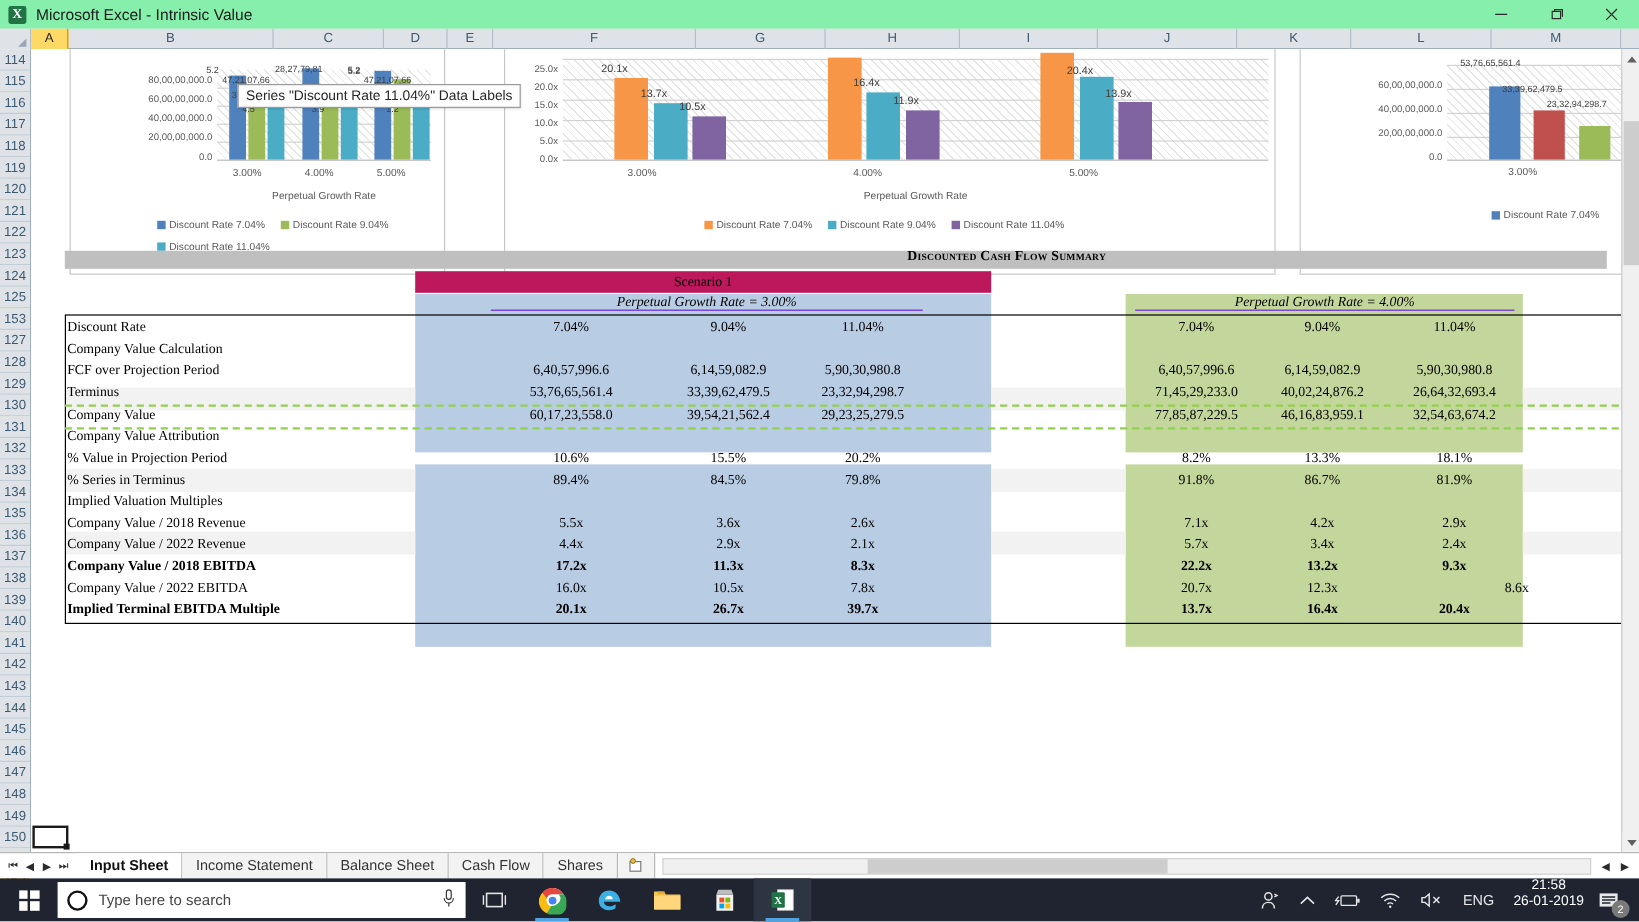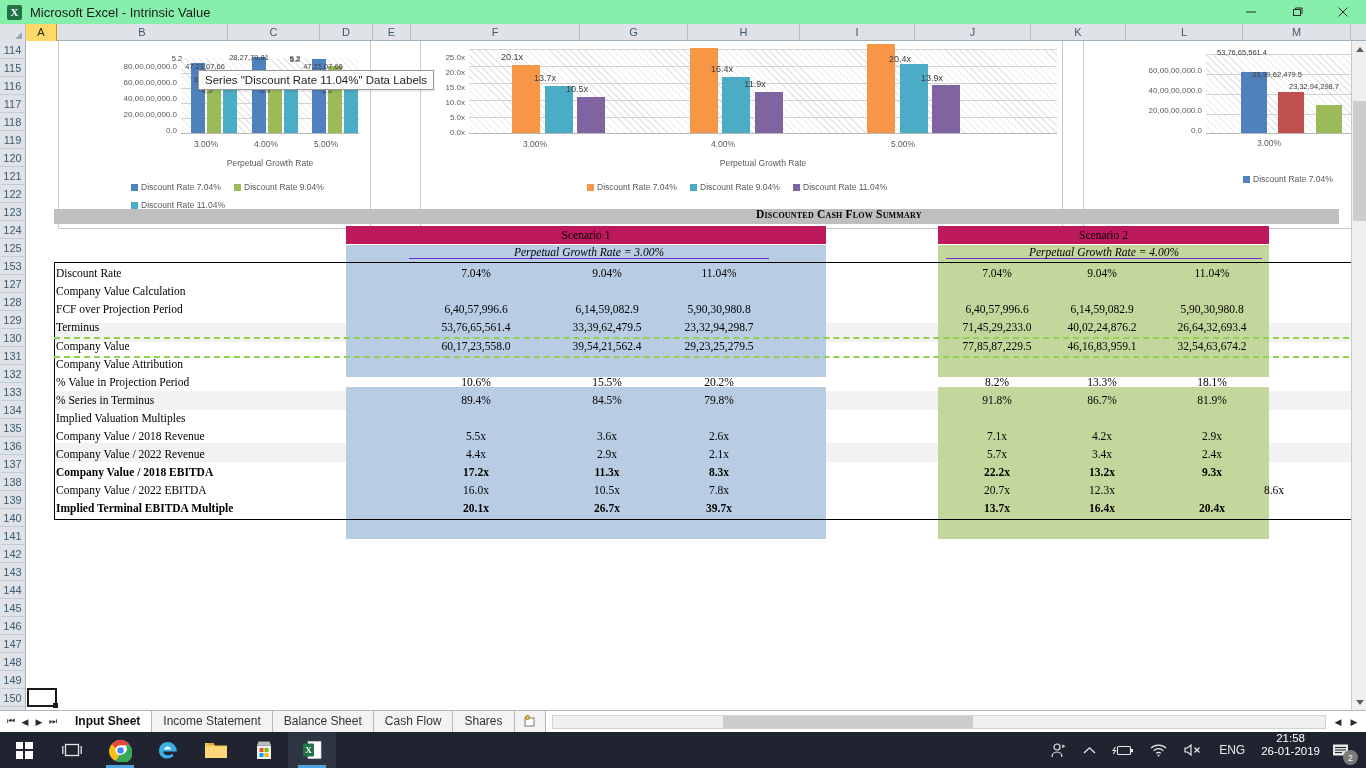--- a/index.html
+++ b/index.html
@@ -458,21 +458,20 @@
     </div>
 
     <div class="tooltip" style="left:172px; top:29px;">Series "Discount Rate 11.04%" Data Labels</div>
 
     <div class="dcf" style="left:28px; top:168px; width:1297px; height:335px;">
 
       <div class="band-grey" style="left:0; top:0; width:1285px;"></div>
       <div class="band-title" style="left:702px; top:-1px;">Discounted Cash Flow Summary</div>
 
       <div class="scen-head" style="left:292px; top:17px; width:480px;">Scenario 1</div>
-      <div class="scen-head" style="left:884px; top:17px; width:331px;">Scenario 2</div>
 
       <div class="scen-body s1" style="left:292px; top:36px; width:480px; height:132px;"></div>
       <div class="scen-body s2" style="left:884px; top:36px; width:331px; height:132px;"></div>
       <div class="scen-body s1" style="left:292px; top:178px; width:480px; height:152px;"></div>
       <div class="scen-body s2" style="left:884px; top:178px; width:331px; height:152px;"></div>
 
       <div class="rowstripe" style="left:0px; top:114px; width:292px; height:19px;"></div>
       <div class="rowstripe" style="left:772px; top:114px; width:112px; height:19px;"></div>
       <div class="rowstripe" style="left:1215px; top:114px; width:100px; height:19px;"></div>
       <div class="rowstripe" style="left:0px; top:182px; width:292px; height:19px;"></div>
@@ -575,21 +574,21 @@
       <div class="cellv" style="left:863px; top:239px; width:160px;">5.7x</div>
       <div class="cellv" style="left:968px; top:239px; width:160px;">3.4x</div>
       <div class="cellv" style="left:1078px; top:239px; width:160px;">2.4x</div>
 
       <div class="cellv b" style="left:863px; top:257px; width:160px;">22.2x</div>
       <div class="cellv b" style="left:968px; top:257px; width:160px;">13.2x</div>
       <div class="cellv b" style="left:1078px; top:257px; width:160px;">9.3x</div>
 
       <div class="cellv" style="left:863px; top:275px; width:160px;">20.7x</div>
       <div class="cellv" style="left:968px; top:275px; width:160px;">12.3x</div>
-      <div class="cellv" style="left:1070px; top:275px; width:160px;text-align:right;">8.6x</div>
+      <div class="cellv" style="left:1130px; top:275px; width:160px;">8.6x</div>
 
       <div class="cellv b" style="left:863px; top:293px; width:160px;">13.7x</div>
       <div class="cellv b" style="left:968px; top:293px; width:160px;">16.4x</div>
       <div class="cellv b" style="left:1078px; top:293px; width:160px;">20.4x</div>
 
       <div class="tbl-border" style="left:0px; top:53px; width:1345px; height:258px;"></div>
       <div class="dash-line" style="left:0px; top:128px; width:1345px;"></div>
       <div class="dash-line" style="left:0px; top:147px; width:1345px;"></div>
     </div>
   </div>
@@ -629,20 +628,31 @@
 
   <div class="taskbar">
     <div class="start">
       <span class="winlogo">
           <i></i>
           <i></i>
           <i></i>
           <i></i>
         </span>
     </div>
+    <div class="searchbox">
+      <span class="ring"></span>
+      <span class="txt">Type here to search</span>
+      <span>
+        <svg width="12" height="18" viewBox="0 0 12 18">
+            <rect x="4" y="1.5" width="4" height="8" rx="2" fill="none" stroke="#333" stroke-width="1"></rect>
+            <path d="M2.2 8.5a3.8 4 0 0 0 7.6 0" fill="none" stroke="#333" stroke-width="1"></path>
+            <line x1="6" y1="12.5" x2="6" y2="15.5" stroke="#333" stroke-width="1"></line>
+          </svg>
+      </span>
+    </div>
     <div class="tb-icon">
       <svg width="20" height="16" viewBox="0 0 20 16">
           <rect x="3.5" y="2.5" width="13" height="11" fill="none" stroke="#e6e6e6" stroke-width="1.3"></rect>
           <line x1="0.8" y1="4" x2="0.8" y2="12" stroke="#e6e6e6" stroke-width="1.3"></line>
           <line x1="19.2" y1="4" x2="19.2" y2="12" stroke="#e6e6e6" stroke-width="1.3"></line>
         </svg>
     </div>
     <div class="tb-icon run">
       <svg width="23" height="23" viewBox="0 0 24 24">
         <circle cx="12" cy="12" r="11" fill="#ffffff"></circle>

